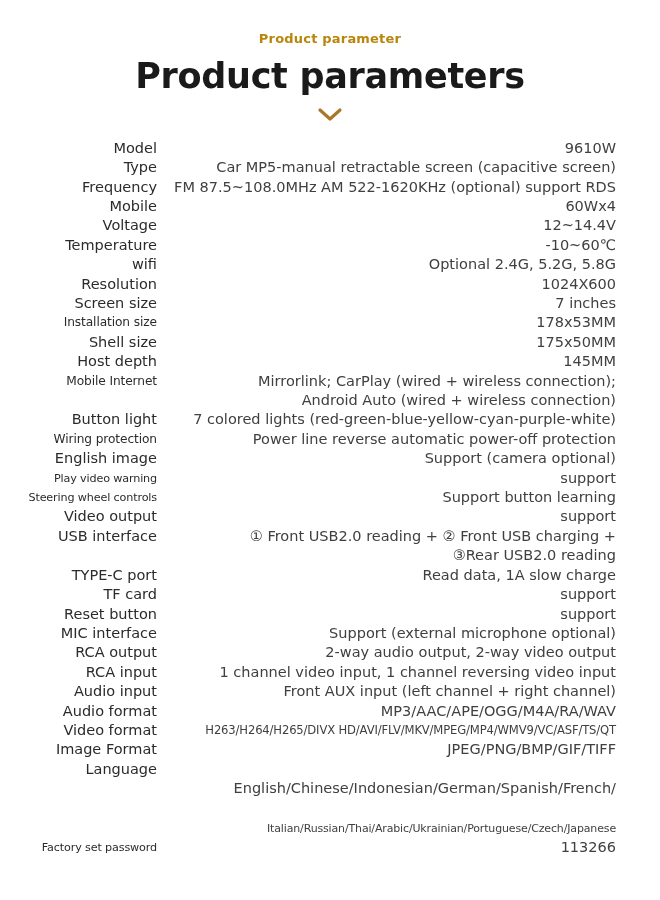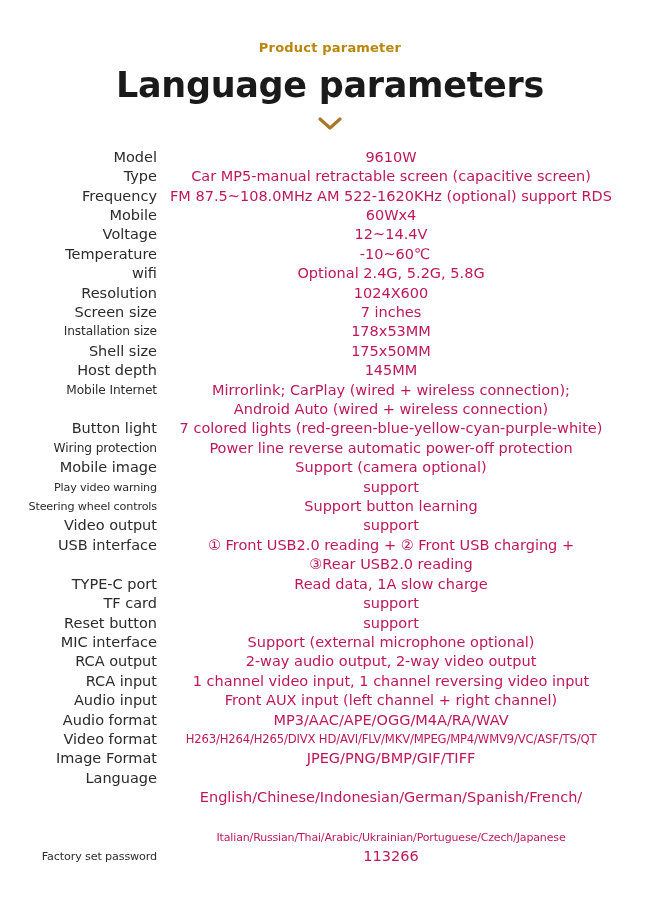--- a/index.html
+++ b/index.html
@@ -26,21 +26,21 @@
   .header {
     text-align: center;
     padding-top: 32px;
   }
   .eyebrow {
     font-size: 13px;
     font-weight: bold;
     color: #b8860b;
     letter-spacing: 0.2px;
     line-height: 1;
-    margin: 9px;
+    margin: 0;
   }
   .title {
     font-size: 35px;
     font-weight: bold;
     color: #1a1a1a;
     letter-spacing: -0.3px;
     line-height: 1.05;
     margin: 13px 0 0 0;
   }
   .chevron-wrap {
@@ -65,25 +65,25 @@
   .spec-label {
     width: 157px;
     text-align: right;
     padding: 0 9px 0 0;
     font-size: 14.5px;
     line-height: 19.4px;
     color: #2b2b2b;
     white-space: nowrap;
   }
   .spec-value {
-    text-align: center;
+    text-align: right;
     padding: 0;
     font-size: 14.5px;
     line-height: 19.4px;
-    color: #be185d;
+    color: #404040;
     white-space: pre-line;
   }
   
   .cond-xs {
     font-size: 11.2px;
     letter-spacing: -0.15px;
   }
   .cond-sm {
     font-size: 12.2px;
     letter-spacing: -0.1px;
@@ -100,21 +100,21 @@
     padding-left: 8px;
   }
 </style>
 </head>
 <body>
 
 <div class="page">
 
   <div class="header">
     <div class="eyebrow">Product parameter</div>
-    <h1 class="title">Language parameters</h1>
+    <h1 class="title">Product parameters</h1>
     <div class="chevron-wrap">
       <svg width="26" height="16" viewBox="0 0 26 16" aria-hidden="true">
         <path d="M3 3 L13 12 L23 3" fill="none" stroke="#a9762a" stroke-width="3.2" stroke-linecap="round" stroke-linejoin="round"></path>
       </svg>
     </div>
   </div>
 
   <table class="spec-table">
     <tbody>
 
@@ -173,21 +173,21 @@
       </tr>
       <tr>
         <td class="spec-label">Button light</td>
         <td class="spec-value">7 colored lights (red-green-blue-yellow-cyan-purple-white)</td>
       </tr>
       <tr>
         <td class="spec-label cond-sm">Wiring protection</td>
         <td class="spec-value">Power line reverse automatic power-off protection</td>
       </tr>
       <tr>
-        <td class="spec-label">Mobile image</td>
+        <td class="spec-label">English image</td>
         <td class="spec-value">Support (camera optional)</td>
       </tr>
       <tr>
         <td class="spec-label cond-xs">Play video warning</td>
         <td class="spec-value">support</td>
       </tr>
       <tr>
         <td class="spec-label cond-xs">Steering wheel controls</td>
         <td class="spec-value">Support button learning</td>
       </tr>

